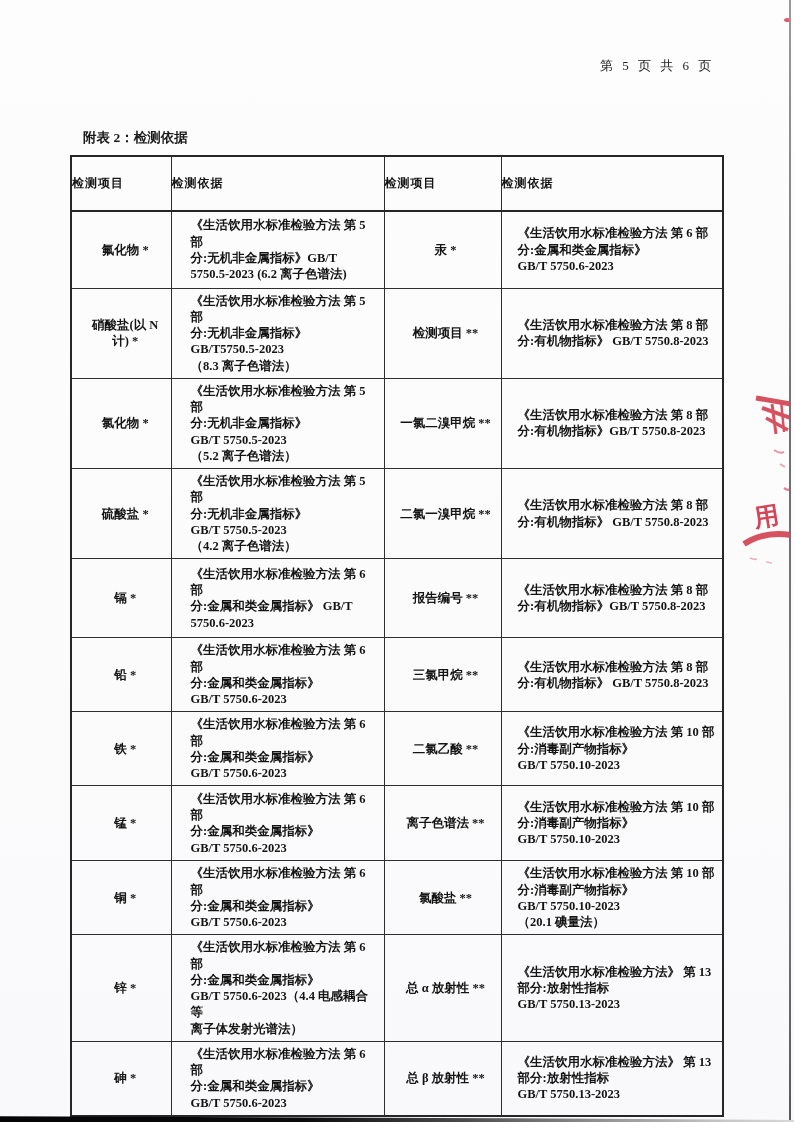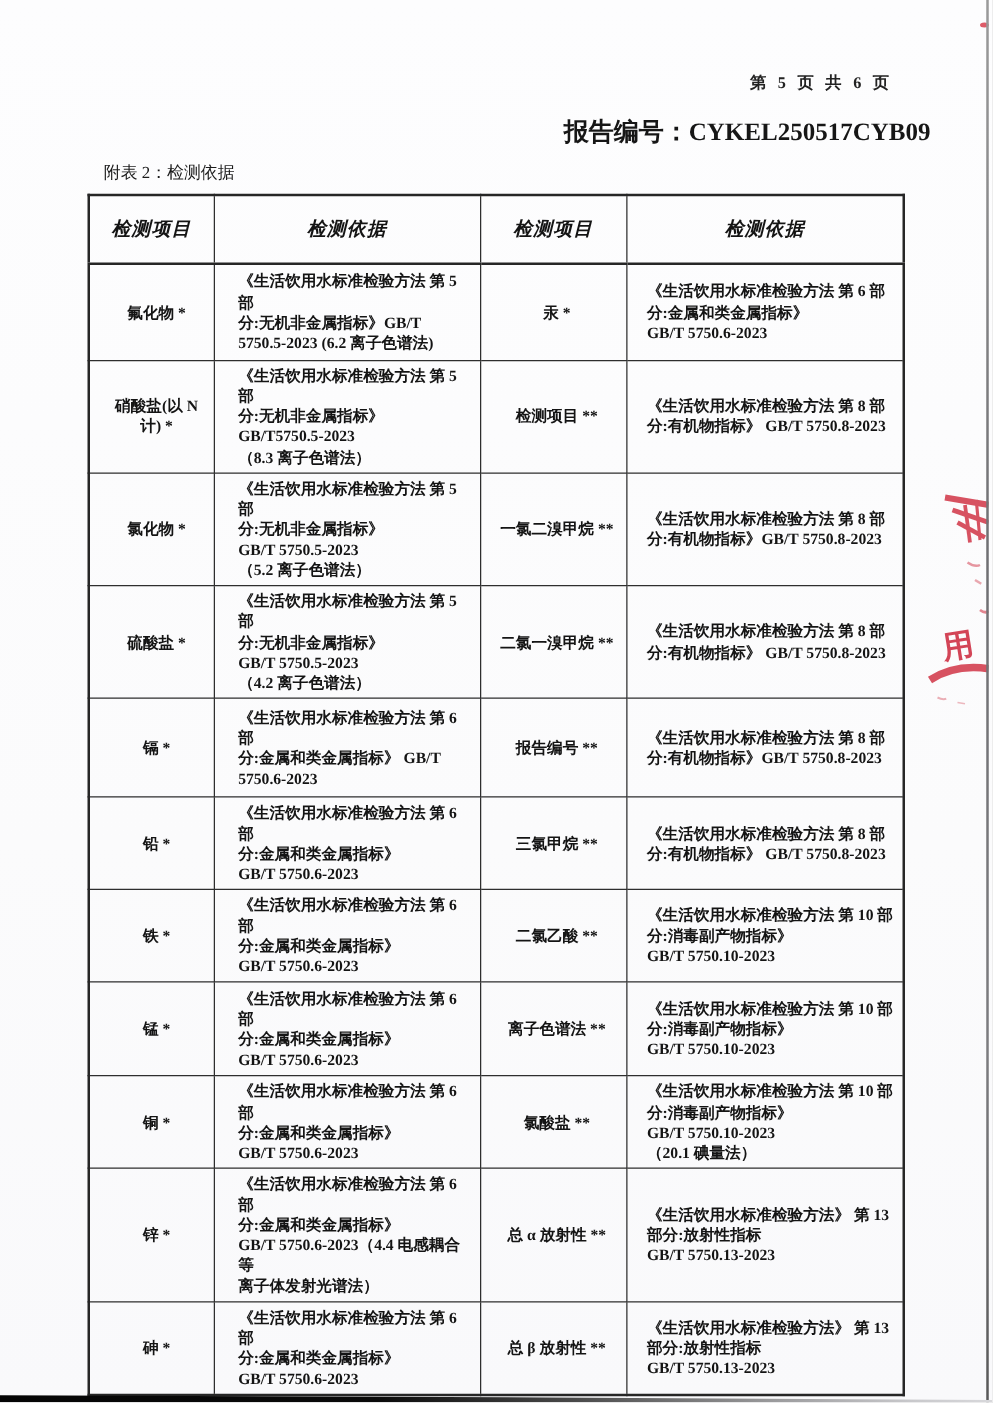--- a/index.html
+++ b/index.html
@@ -15,40 +15,40 @@
     overflow: hidden;
     color: #1c1c1c;
   }
 
   
   .page-indicator {
     position: absolute;
     top: 57px;
     left: 600px;
     font-size: 13px;
-    font-weight: 700;
+    font-weight: 400;
     letter-spacing: 3px;
     color: #232323;
     white-space: nowrap;
   }
   .report-line {
     position: absolute;
     top: 92px;
     left: 451px;
     font-size: 20px;
     font-weight: 700;
     color: #161616;
     white-space: nowrap;
   }
   .table-caption {
     position: absolute;
     top: 129px;
     left: 83px;
     font-size: 13.5px;
-    font-weight: 400;
+    font-weight: 700;
     color: #1a1a1a;
   }
 
   
   .table-wrap {
     position: absolute;
     top: 155px;
     left: 70px;
     width: 652px;
   }
@@ -59,25 +59,24 @@
     border: 2px solid #262626;
   }
   .basis-table th, .basis-table td {
     border: 1.4px solid #2e2e2e;
     vertical-align: middle;
     font-weight: 700;
     color: #141414;
   }
   .basis-table thead tr { height: 55px; }
   .basis-table th {
-    font-size: 15px;
-    text-align: center;
+    font-size: 12px;
+    text-align: left;
     letter-spacing: 1px;
     border-bottom: 2px solid #262626;
-    font-style: italic;
   }
   .basis-table td { font-size: 12.5px; line-height: 1.3; }
   td.item-cell  { padding: 4px 4px 4px 12px; text-align: center; }
   td.basis-cell { padding: 4px 6px 4px 19px; text-align: left; white-space: pre-line; }
   td.item-cell.right-col { padding-left: 10px; }
   td.basis-cell.right-col { padding-left: 16px; }
 
   tbody tr:nth-child(1)  { height: 77px; }
   tbody tr:nth-child(2)  { height: 66px; }
   tbody tr:nth-child(3)  { height: 77px; }
@@ -132,21 +131,20 @@
     opacity: 0.85;
   }
 </style>
 </head>
 <body>
 
 <div class="page">
 
   <div class="page-indicator">第 5 页 共 6 页</div>
 
-  <div class="report-line">报告编号：CYKEL250517CYB09</div>
 
   <div class="table-caption">附表 2：检测依据</div>
 
   <div class="table-wrap">
     <table class="basis-table">
       <colgroup>
         <col style="width:100px">
         <col style="width:213px">
         <col style="width:117px">
         <col style="width:222px">

